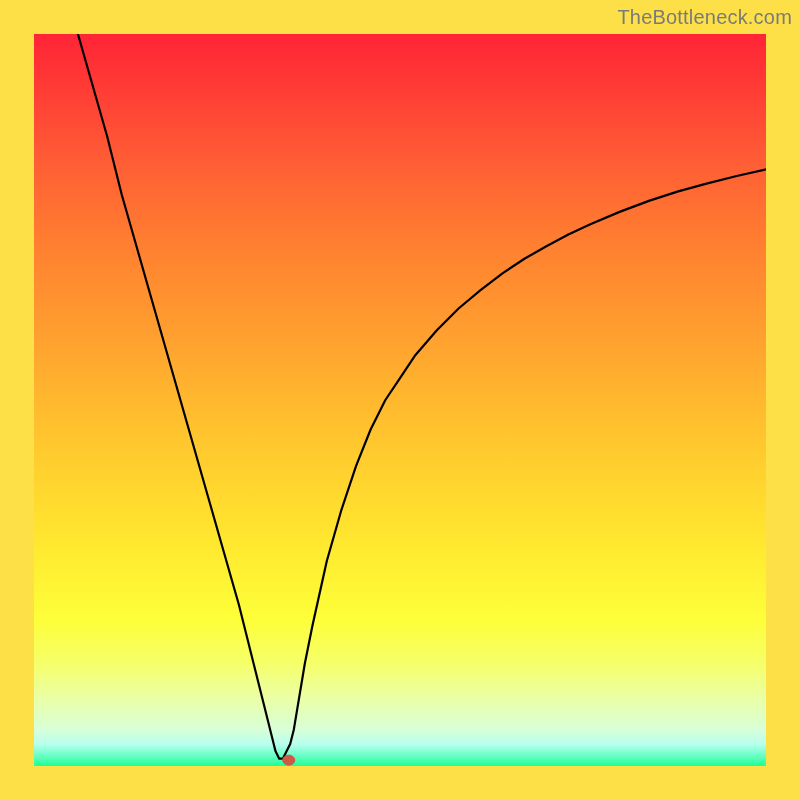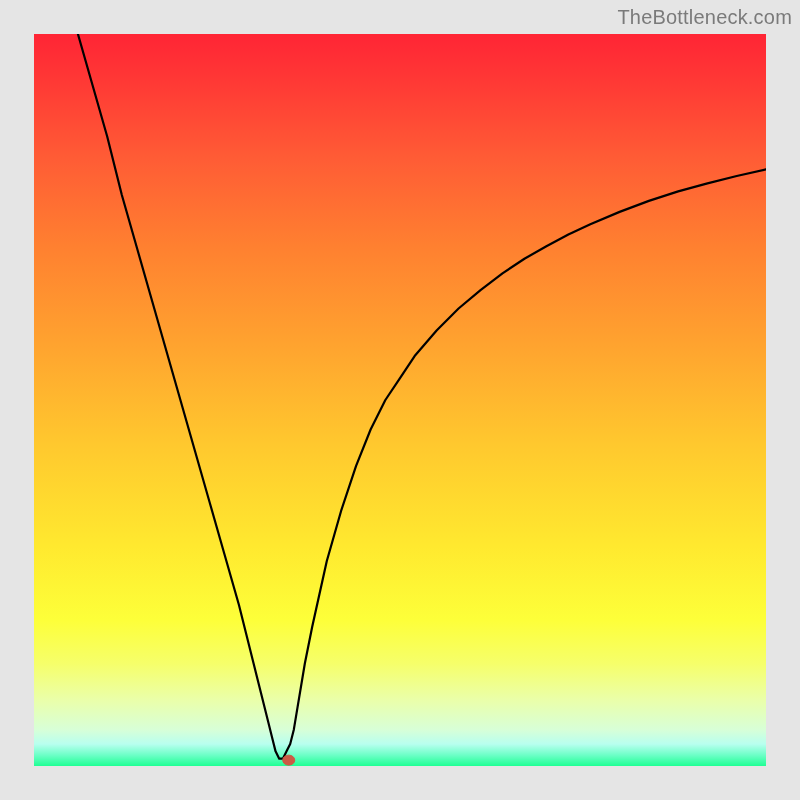--- a/index.html
+++ b/index.html
@@ -1,21 +1,21 @@
 <!DOCTYPE html>
 <html><head>
 <meta charset="utf-8">
 <style>
   * { margin: 0; padding: 0; box-sizing: border-box; }
   body { width: 800px; height: 800px; overflow: hidden; background: #000; font-family: Arial, sans-serif; }
   .chart-container {
     position: relative;
     width: 800px;
     height: 800px;
-    background: #e5e5e5;
+    background: #fde047;
   }
   .plot-area {
     position: absolute;
     left: 34px;
     top: 34px;
     width: 732px;
     height: 732px;
     background: linear-gradient(to bottom,
       #ff2535 0%,
       #ff3735 6%,

